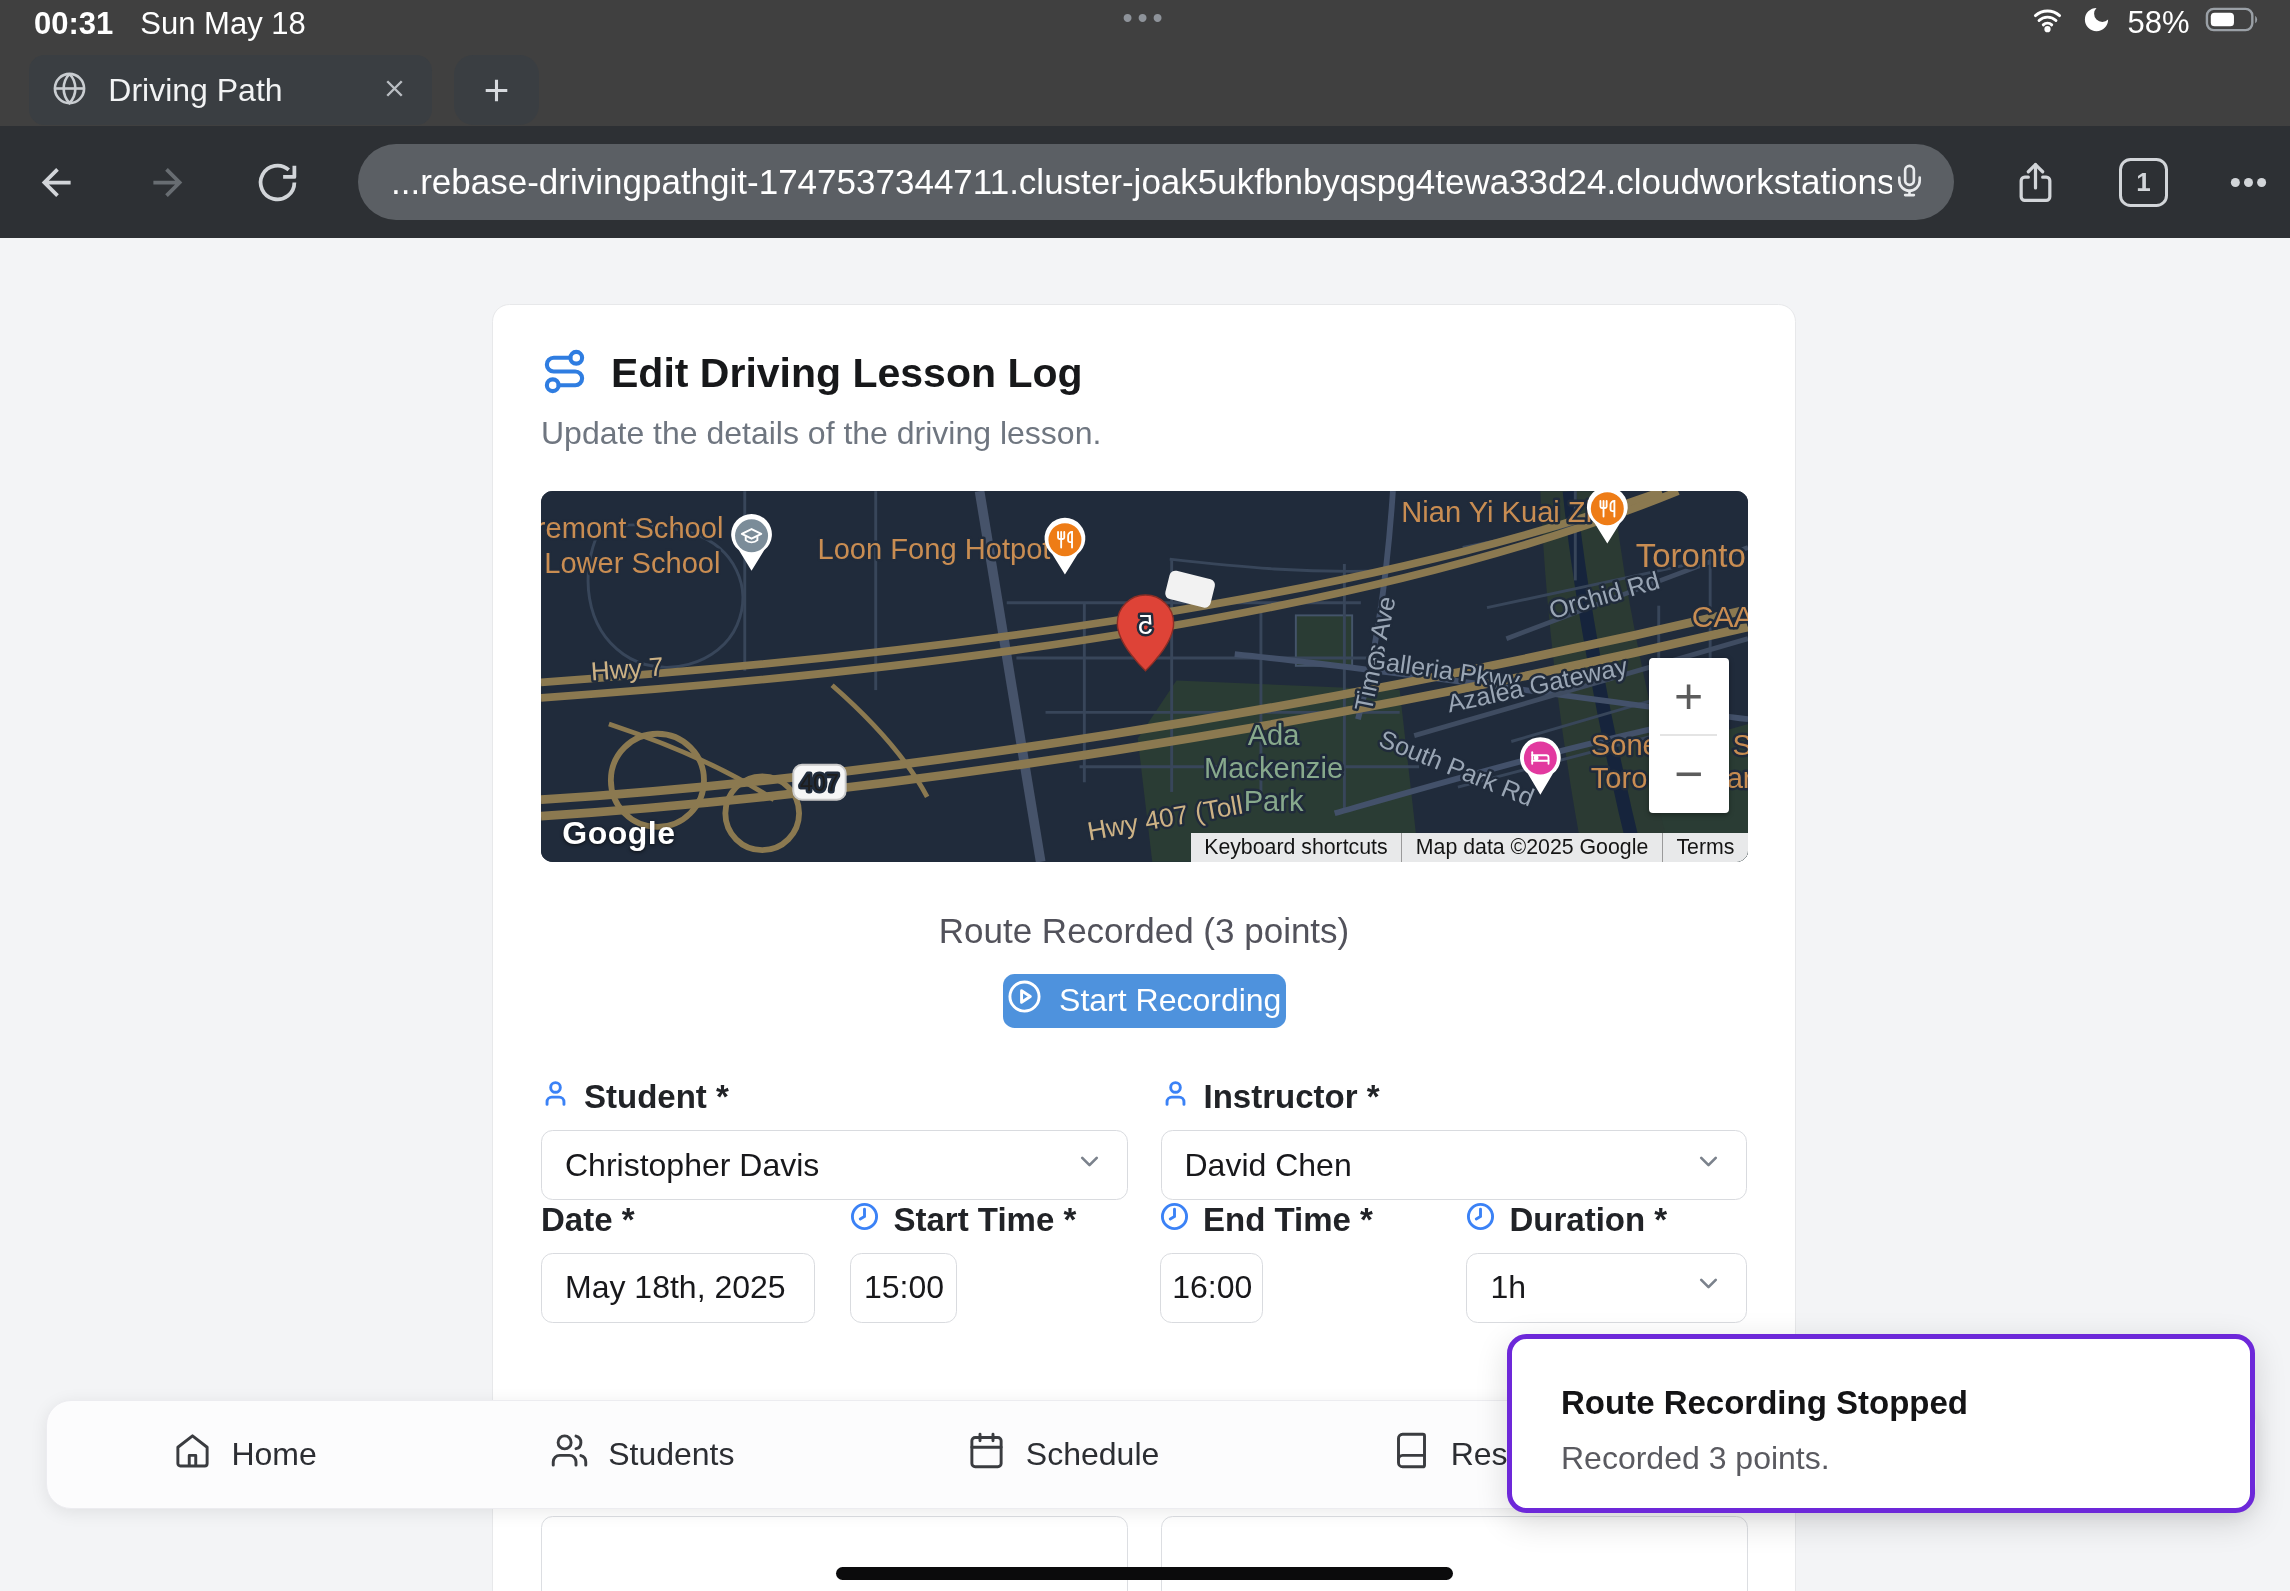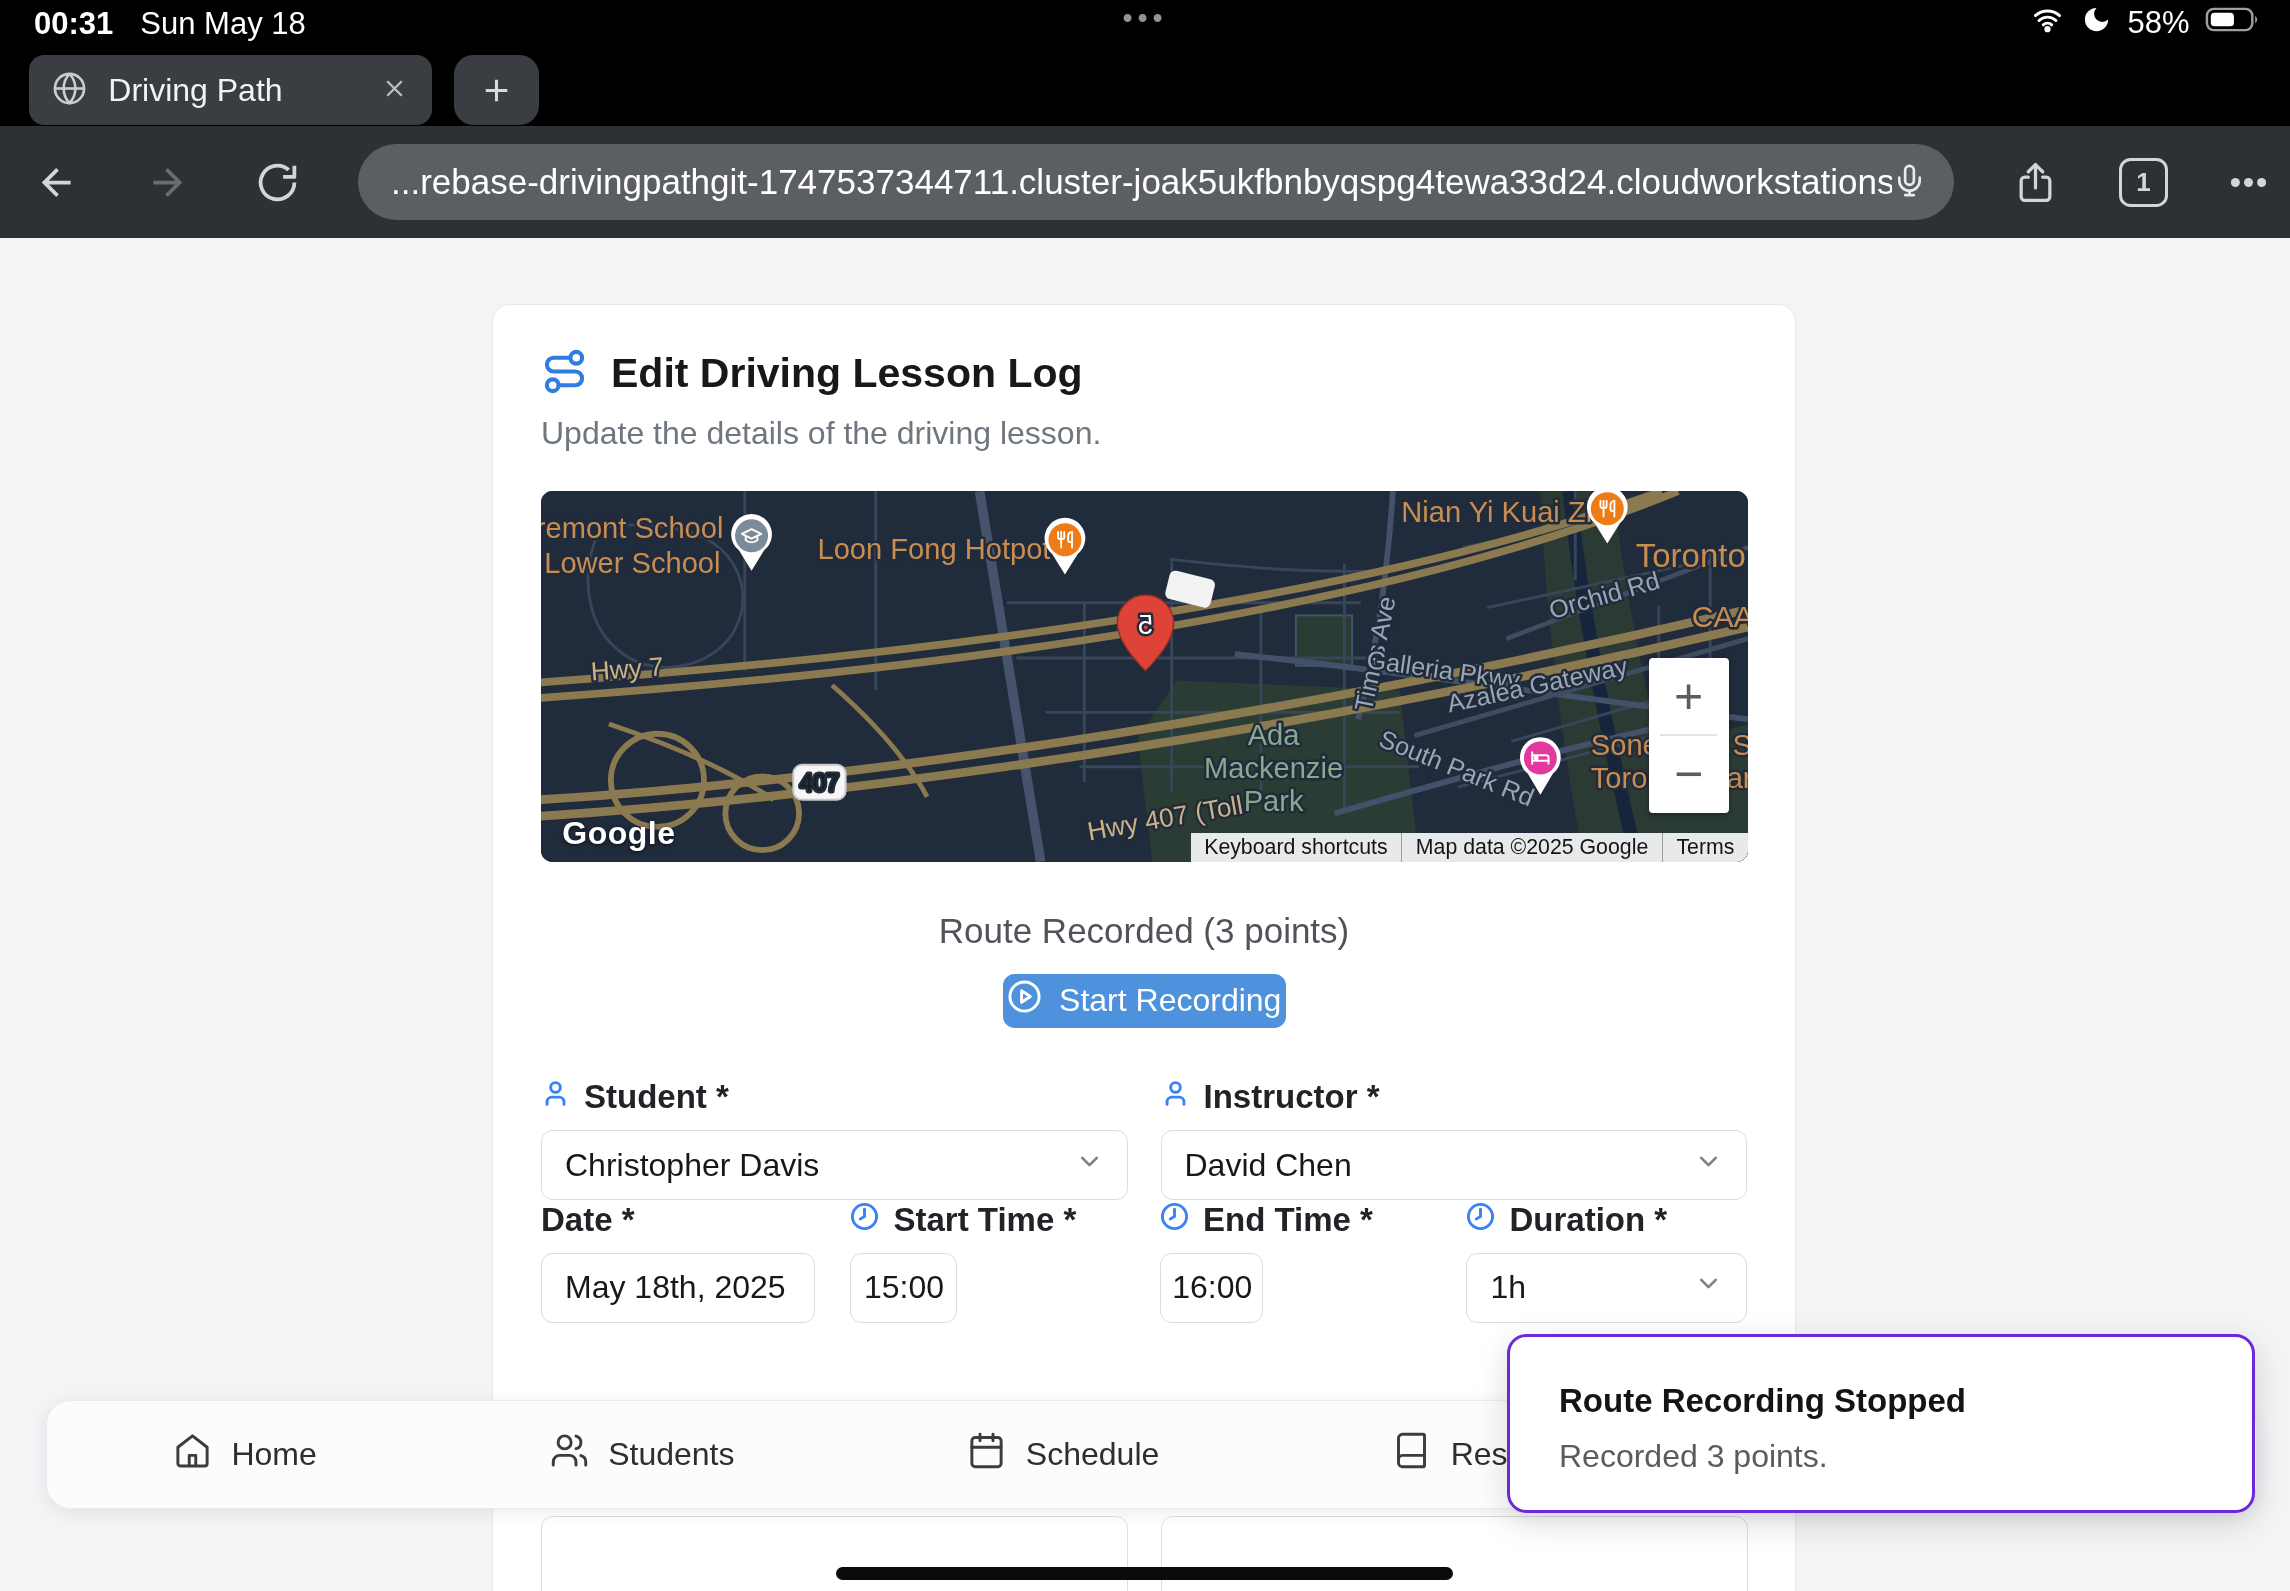--- a/index.html
+++ b/index.html
@@ -1,20 +1,20 @@
 <!DOCTYPE html>
 <html><head>
 <meta charset="utf-8">
 <style>
   * { margin:0; padding:0; box-sizing:border-box; }
   html,body { width:2290px; height:1591px; overflow:hidden; }
   body { font-family:"Liberation Sans", sans-serif; background:#f3f4f6; position:relative; }
 
   
-  .top-chrome { position:absolute; left:0; top:0; width:2290px; height:126px; background:#000000; }
+  .top-chrome { position:absolute; left:0; top:0; width:2290px; height:126px; background:#404040; }
   .status-bar { position:absolute; left:0; top:0; width:100%; height:45px; color:#fff; }
   .sb-left { position:absolute; left:34px; top:5.8px; display:flex; gap:27px; font-size:31px; }
   .sb-time { font-weight:600; }
   .sb-date { font-weight:400; }
   .sb-dots { position:absolute; left:50%; top:1.9px; transform:translateX(-50%); color:#8e939a; font-size:29px; letter-spacing:4.9px; }
   .sb-right { position:absolute; right:29px; top:3.9px; display:flex; align-items:center; gap:15.5px; font-size:31px; }
   .tab { position:absolute; left:29px; top:55px; width:403px; height:70px; background:#3a3e42; border-radius:15.5px; display:flex; align-items:center; padding:0 23px; }
   .tab-title { color:#f2f3f4; font-size:32px; margin-left:21.3px; flex:1; white-space:nowrap; }
   .new-tab { position:absolute; left:454px; top:55px; width:85px; height:70px; background:#3a3e42; border-radius:19.4px; display:flex; align-items:center; justify-content:center; }
 
@@ -52,21 +52,21 @@
   .grid2 { display:flex; }
   .label-row { display:flex; align-items:center; gap:14px; height:39px; font-size:33px; font-weight:700; color:#212327; }
   .input-box { margin-top:13.6px; height:70px; border:1.9px solid #d9dbdf; border-radius:11.6px; background:#fff; display:flex; align-items:center; justify-content:space-between; padding:0 23px; font-size:32px; color:#18181b; }
   .w-date { width:274px; } .w-start { width:107px; justify-content:center; padding:0 9.7px; } .w-end { width:103px; justify-content:flex-end; padding:0 9.7px; }
   .c-date { width:310px; } .c-start { width:310px; } .c-end { width:307px; } .c-dur { width:281px; }
   .partial-input { position:absolute; width:587px; height:87px; top:1278px; border:1.9px solid #dcdee2; border-radius:11.6px; background:#fff; }
 
   
   .bottom-nav { position:absolute; left:46px; top:1162px; width:2211px; height:109px; background:#fcfcfd; border:1px solid #ececf0; border-radius:25px; box-shadow:0 3.9px 17.5px rgba(0,0,0,.08); display:flex; align-items:center; padding-left:126px; gap:233px; }
   .nav-item { display:flex; align-items:center; gap:19.4px; font-size:32px; color:#2c2e33; font-weight:500; }
-  .toast { position:absolute; left:1507px; top:1096px; width:748px; height:179px; background:#fff; border-radius:19.4px; box-shadow:0 9.7px 33px rgba(0,0,0,.14); border:3px solid #6d28d9; padding:45px 49px; }
+  .toast { position:absolute; left:1507px; top:1096px; width:748px; height:179px; background:#fff; border-radius:19.4px; box-shadow:0 9.7px 33px rgba(0,0,0,.14); border:5px solid #6d28d9; padding:45px 49px; }
   .toast-title { font-size:33px; font-weight:700; color:#141416; }
   .toast-body { margin-top:17.5px; font-size:32px; color:#5a5a60; }
   .home-indicator { position:absolute; left:836px; top:1329px; width:617px; height:12.6px; background:#0b0b0c; border-radius:6.8px; }
 </style>
 </head>
 <body>
 
 <div class="top-chrome">
   <div class="status-bar">
     <div class="sb-left">

